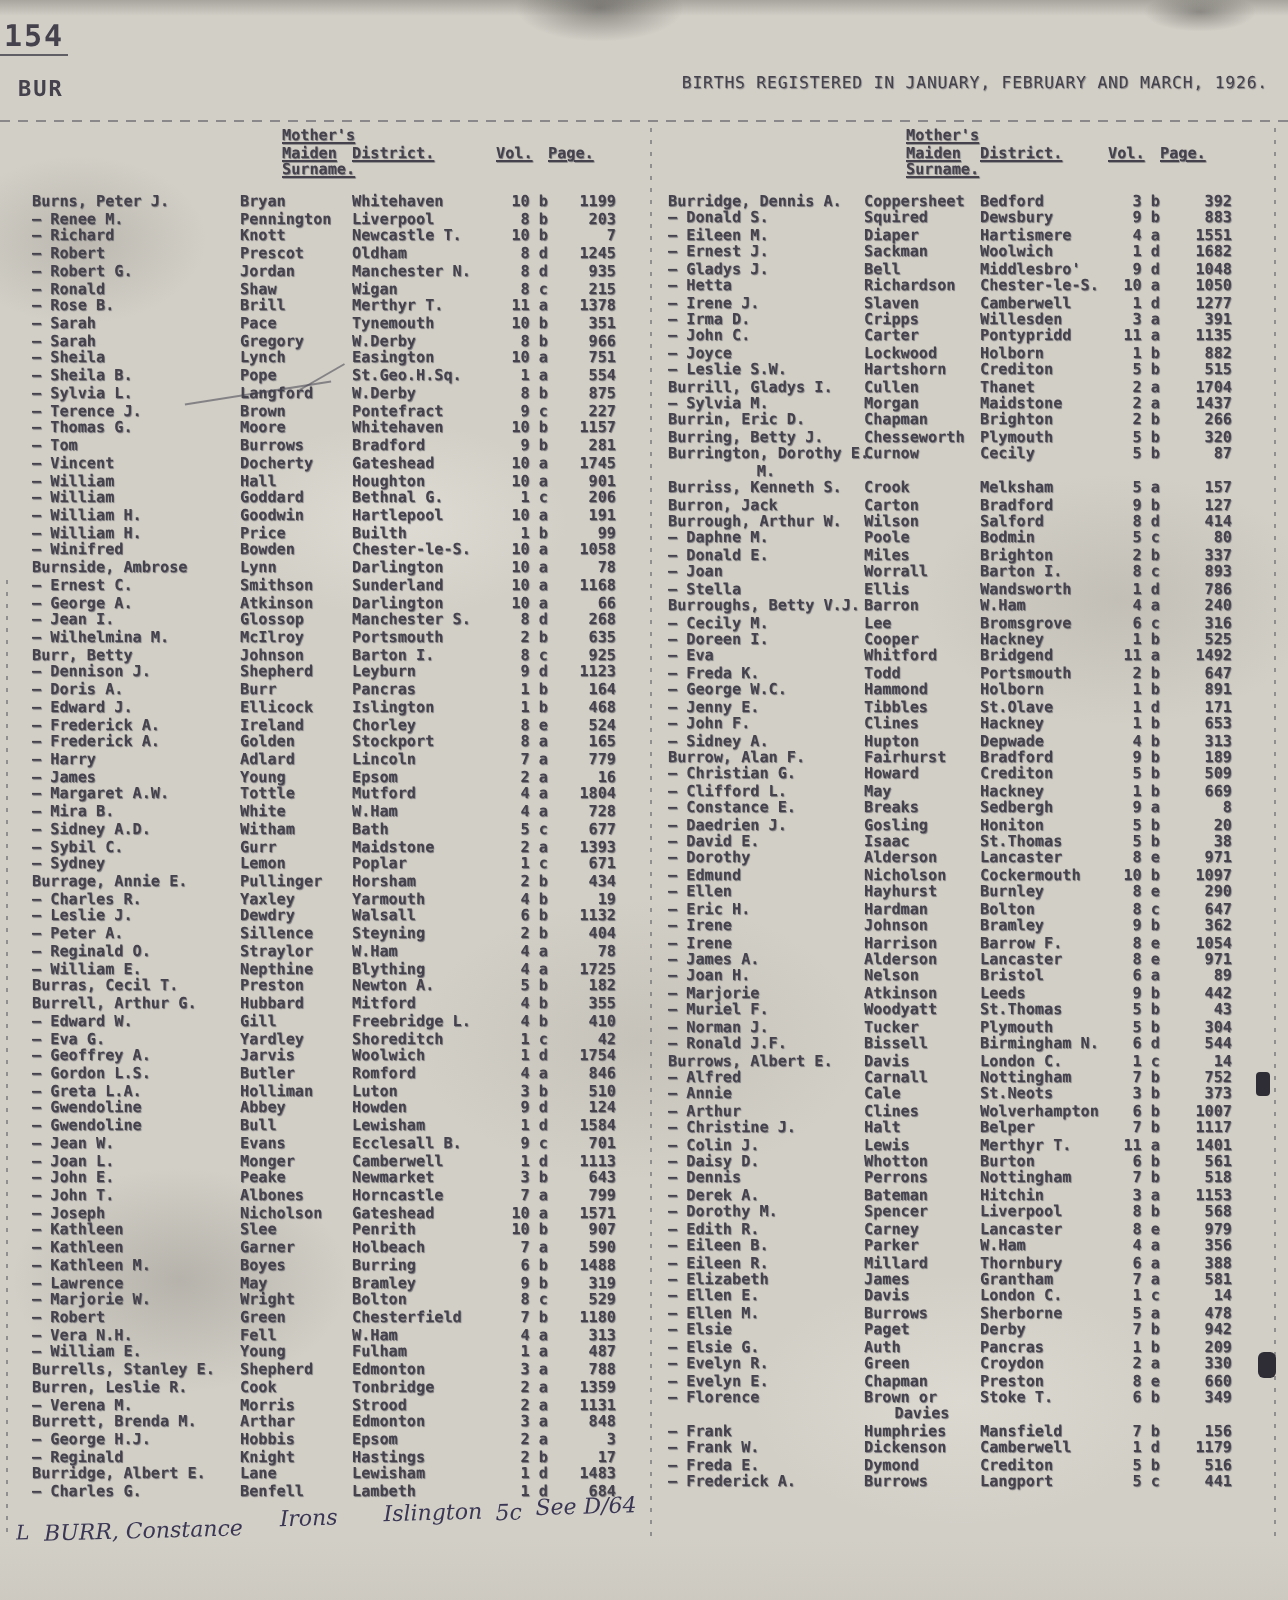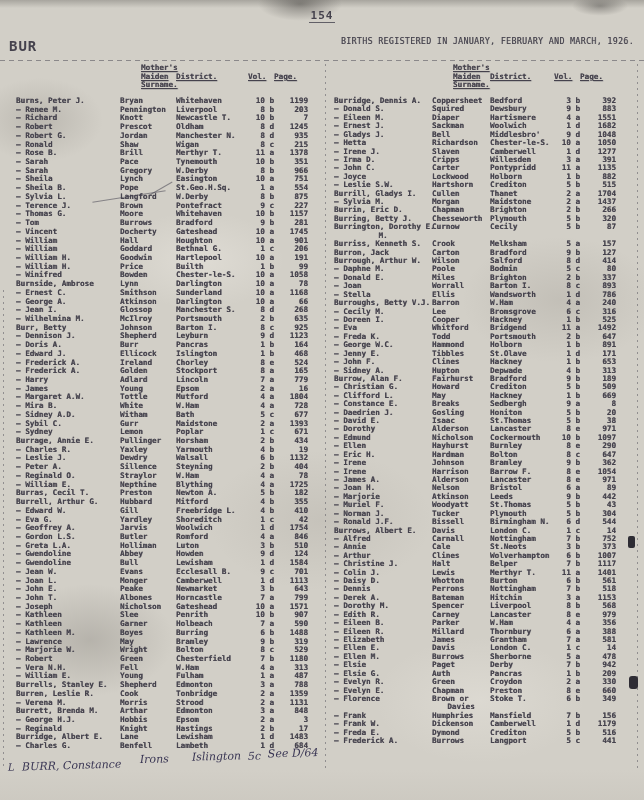--- a/index.html
+++ b/index.html
@@ -19,27 +19,27 @@
       radial-gradient(140px 90px at 560px 300px, rgba(125,120,112,.18), rgba(125,120,112,0) 70%),
       radial-gradient(160px 100px at 320px 520px, rgba(130,125,117,.15), rgba(130,125,117,0) 70%),
       radial-gradient(120px 70px at 200px 260px, rgba(235,232,225,.5), rgba(235,232,225,0) 70%),
       radial-gradient(150px 90px at 480px 700px, rgba(235,232,225,.4), rgba(235,232,225,0) 70%),
       linear-gradient(180deg, rgba(70,68,64,.30) 0px, rgba(70,68,64,0) 8px),
       linear-gradient(0deg, rgba(200,196,188,.5) 0px, rgba(200,196,188,0) 30px);
   }
   .ink{color:var(--ink,#45424d);}
   
   .page-number{
-    position:absolute;top:9px;left:0;right:0;text-align:center;z-index:2;
-    font-size:11px;font-weight:bold;letter-spacing:1px;
+    position:absolute;top:9px;left:0;right:0;z-index:2;
+    font-size:15px;font-weight:bold;letter-spacing:1px;
   }
   .page-number span{border-bottom:1px solid rgba(69,66,77,.8);padding:0 2px;}
   .corner-label{
     position:absolute;top:38px;left:9px;z-index:2;
-    font-size:14px;font-weight:bold;letter-spacing:1px;
+    font-size:11px;font-weight:bold;letter-spacing:1px;
   }
   .page-title{
     position:absolute;top:36px;left:0;right:10px;text-align:right;z-index:2;
     font-size:8.2px;font-weight:normal;letter-spacing:.4px;
     text-shadow:.4px .4px .5px rgba(60,58,70,.55);
   }
   
   .top-rule{
     position:absolute;left:0;top:60px;width:644px;height:1px;z-index:2;
     background:repeating-linear-gradient(90deg, rgba(80,78,88,.55) 0 5px, rgba(80,78,88,0) 5px 9px);

